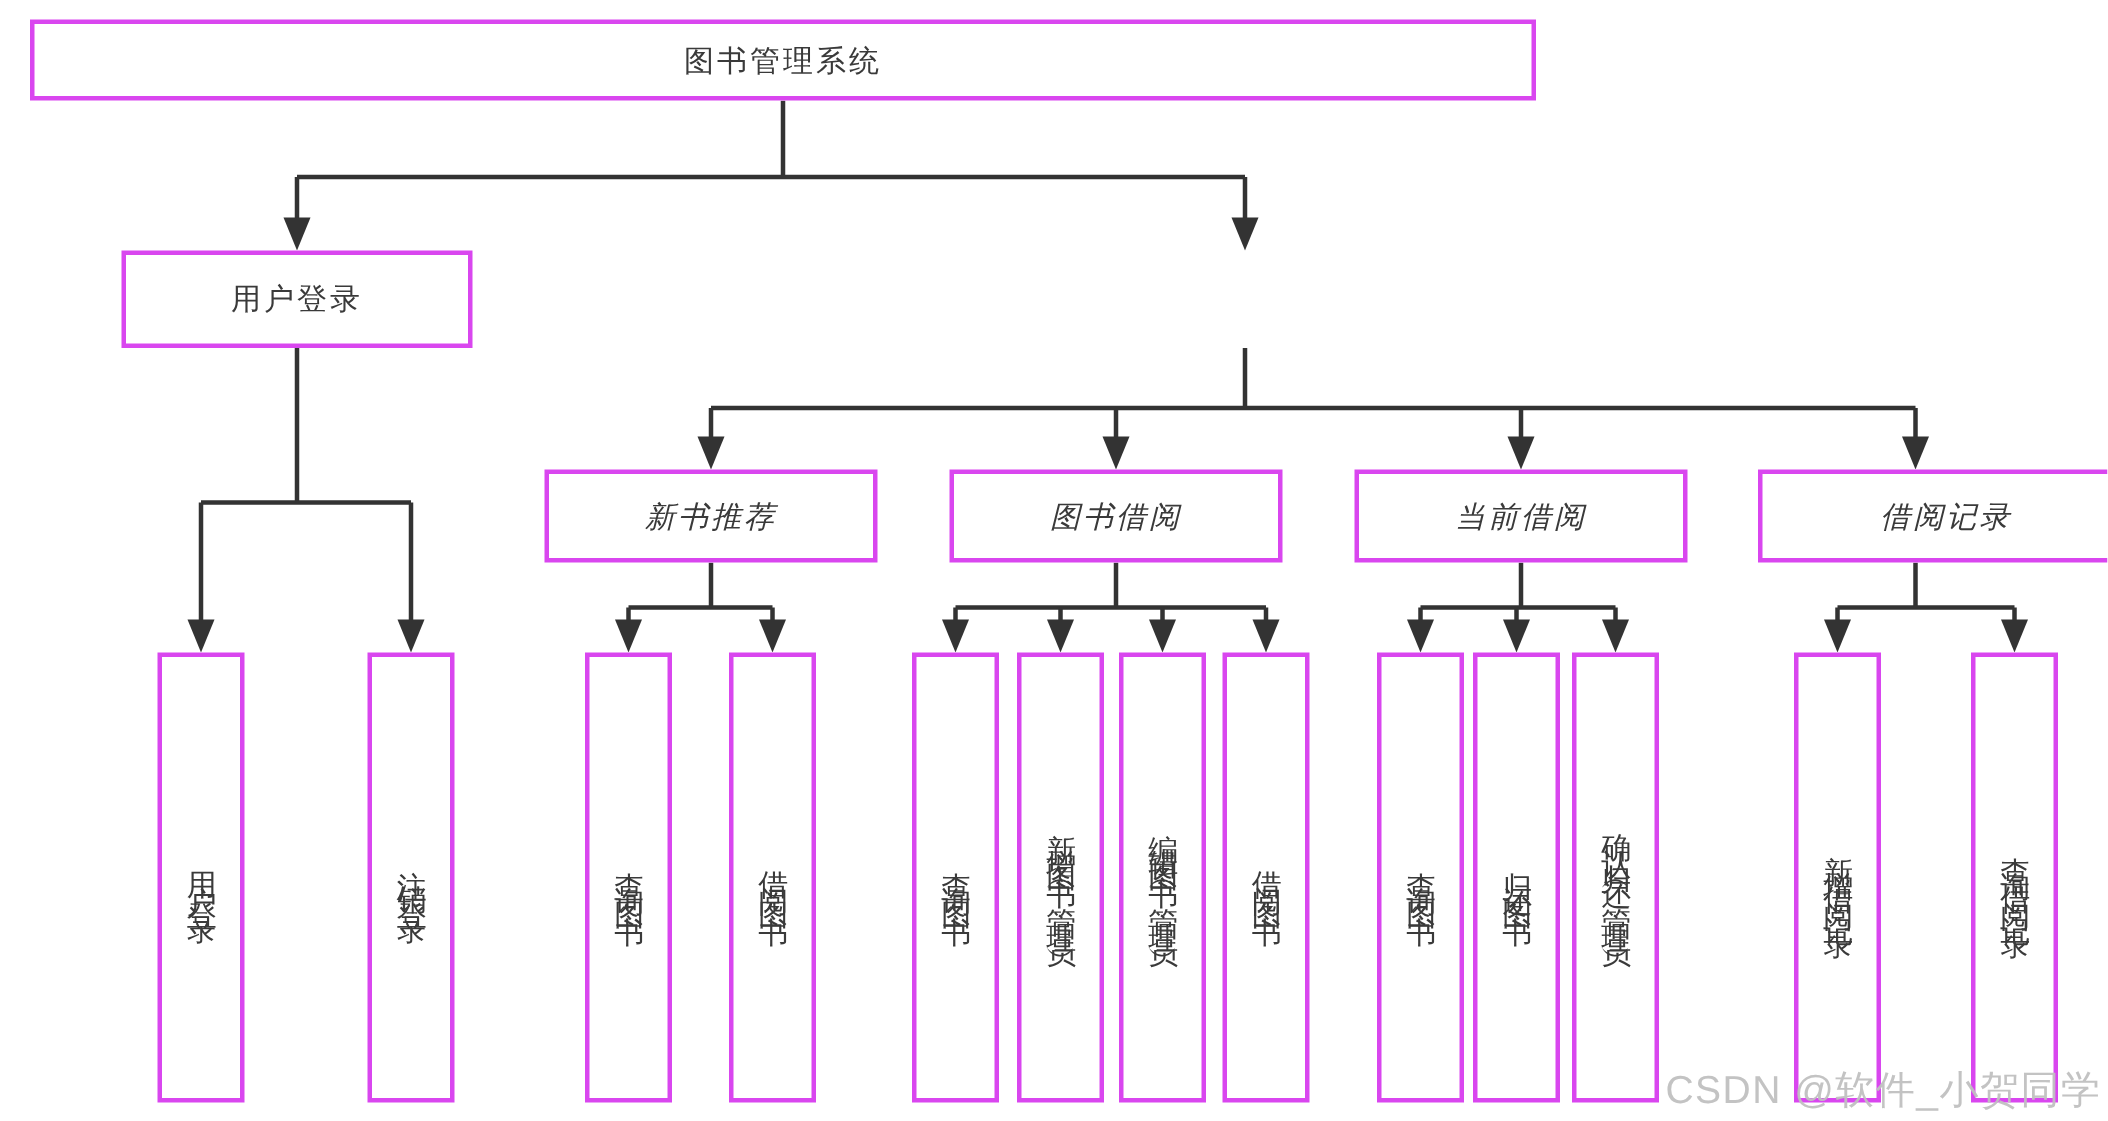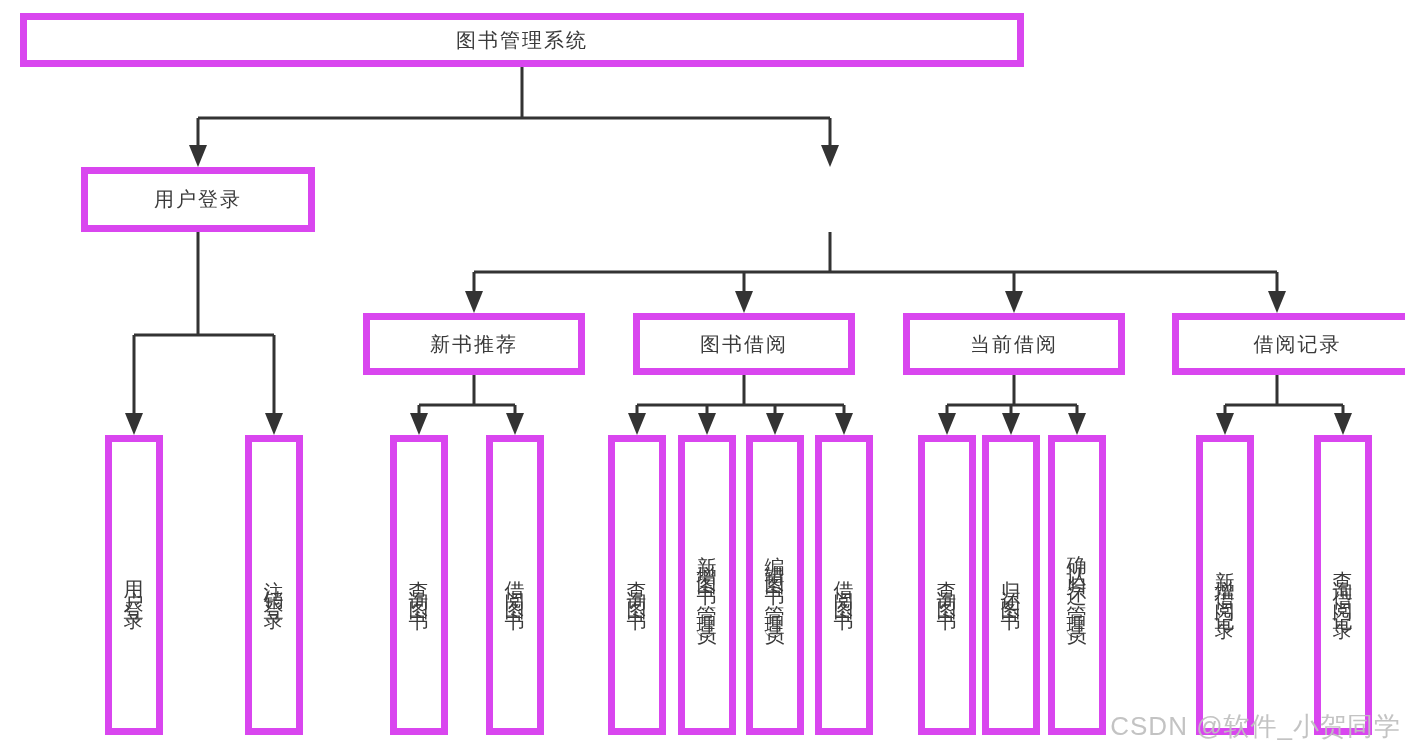--- a/index.html
+++ b/index.html
@@ -17,31 +17,31 @@
     left: 0; top: 0;
     width: 1405px; height: 747px;
     pointer-events: none;
   }
   .wires path { stroke: #333333; stroke-width: 3; fill: none; }
   .wires polygon { fill: #333333; stroke: none; }
   .node {
     position: absolute;
     box-sizing: border-box;
     background: #ffffff;
-    border: 7px solid #d946ef;
+    border: 3px solid #d946ef;
     display: flex;
     align-items: center;
     justify-content: center;
     font-size: 20px;
     letter-spacing: 2px;
     color: #3a3a3a;
   }
   .node-root { left: 20px; top: 13px; width: 1004px; height: 54px; }
   .node-h    { height: 65px; width: 234px; top: 167px; }
-  .node-m    { height: 62px; width: 222px; top: 313px; }
+  .node-m    { height: 62px; width: 222px; top: 313px; font-style: italic; }
   .node-leaf { top: 435px; width: 58px; height: 300px; letter-spacing: normal; }
   .v-label {
     writing-mode: vertical-rl;
     text-orientation: mixed;
     letter-spacing: 0.5em;
     white-space: nowrap;
     font-size: 20px;
     line-height: 1;
   }
   .watermark {

